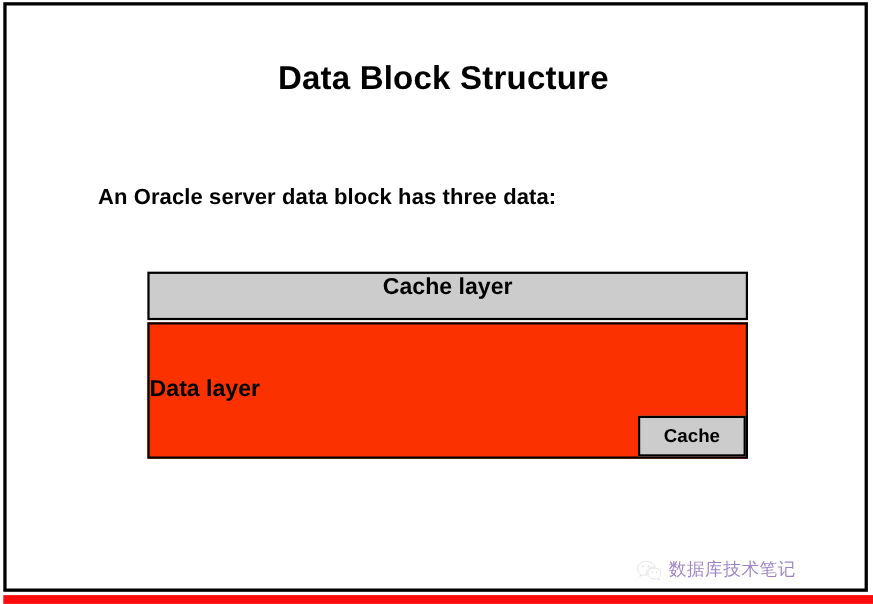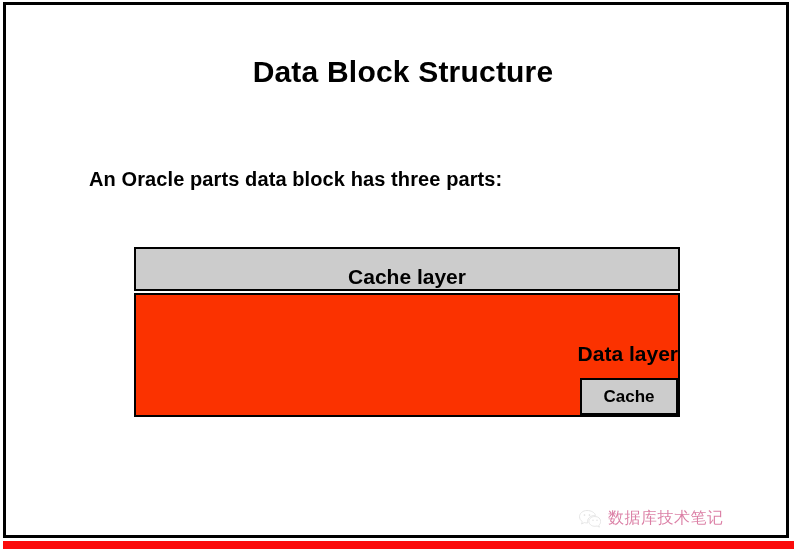--- a/index.html
+++ b/index.html
@@ -66,41 +66,41 @@
     position: absolute;
     left: 128px;
     top: 242px;
     width: 546px;
   }
   .layer-box {
     position: relative;
     box-sizing: border-box;
     border: 2px solid #000000;
     display: flex;
-    align-items: flex-end;
+    align-items: flex-start;
     justify-content: center;
     font-size: 21px;
     font-weight: bold;
     color: #000000;
   }
   .layer-cache {
     height: 44px;
     background: #cccccc;
   }
   .layer-transaction {
     height: 71px;
     margin-top: 2px;
     background: #9a9a9a;
   }
   .layer-data {
     height: 124px;
     margin-top: 2px;
     background: #fb3200;
     align-items: flex-start;
-    justify-content: flex-end;
+    justify-content: flex-start;
   }
   .layer-data > .layer-data-label {
     margin-top: 47px;
   }
   #footer-box {
     position: absolute;
     right: 0px;
     bottom: 0px;
     width: 98px;
     height: 37px;
@@ -120,42 +120,42 @@
     position: absolute;
     left: 573px;
     top: 503px;
     display: flex;
     align-items: center;
     gap: 7px;
     opacity: 0.55;
   }
   #watermark .wm-text {
     font-size: 16px;
-    color: #be185d;
+    color: #4c1d95;
     font-family: "DejaVu Sans", sans-serif;
     white-space: nowrap;
     letter-spacing: 0.5px;
   }
   #watermark .wm-icon {
     width: 22px;
     height: 20px;
     position: relative;
     display: inline-block;
   }
 </style>
 </head>
 <body>
 
 <div id="slide">
 
   <div id="slide-frame">
 
     <div id="slide-title">Data Block Structure</div>
 
-    <div id="slide-subtitle">An Oracle parts data block has three parts:</div>
+    <div id="slide-subtitle">An Oracle server data block has three data:</div>
 
     <div id="layer-diagram">
 
       <div class="layer-box layer-cache">
         <span class="layer-label">Cache layer</span>
       </div>
 
 
       <div class="layer-box layer-data">
         <span class="layer-data-label">Data layer</span>

